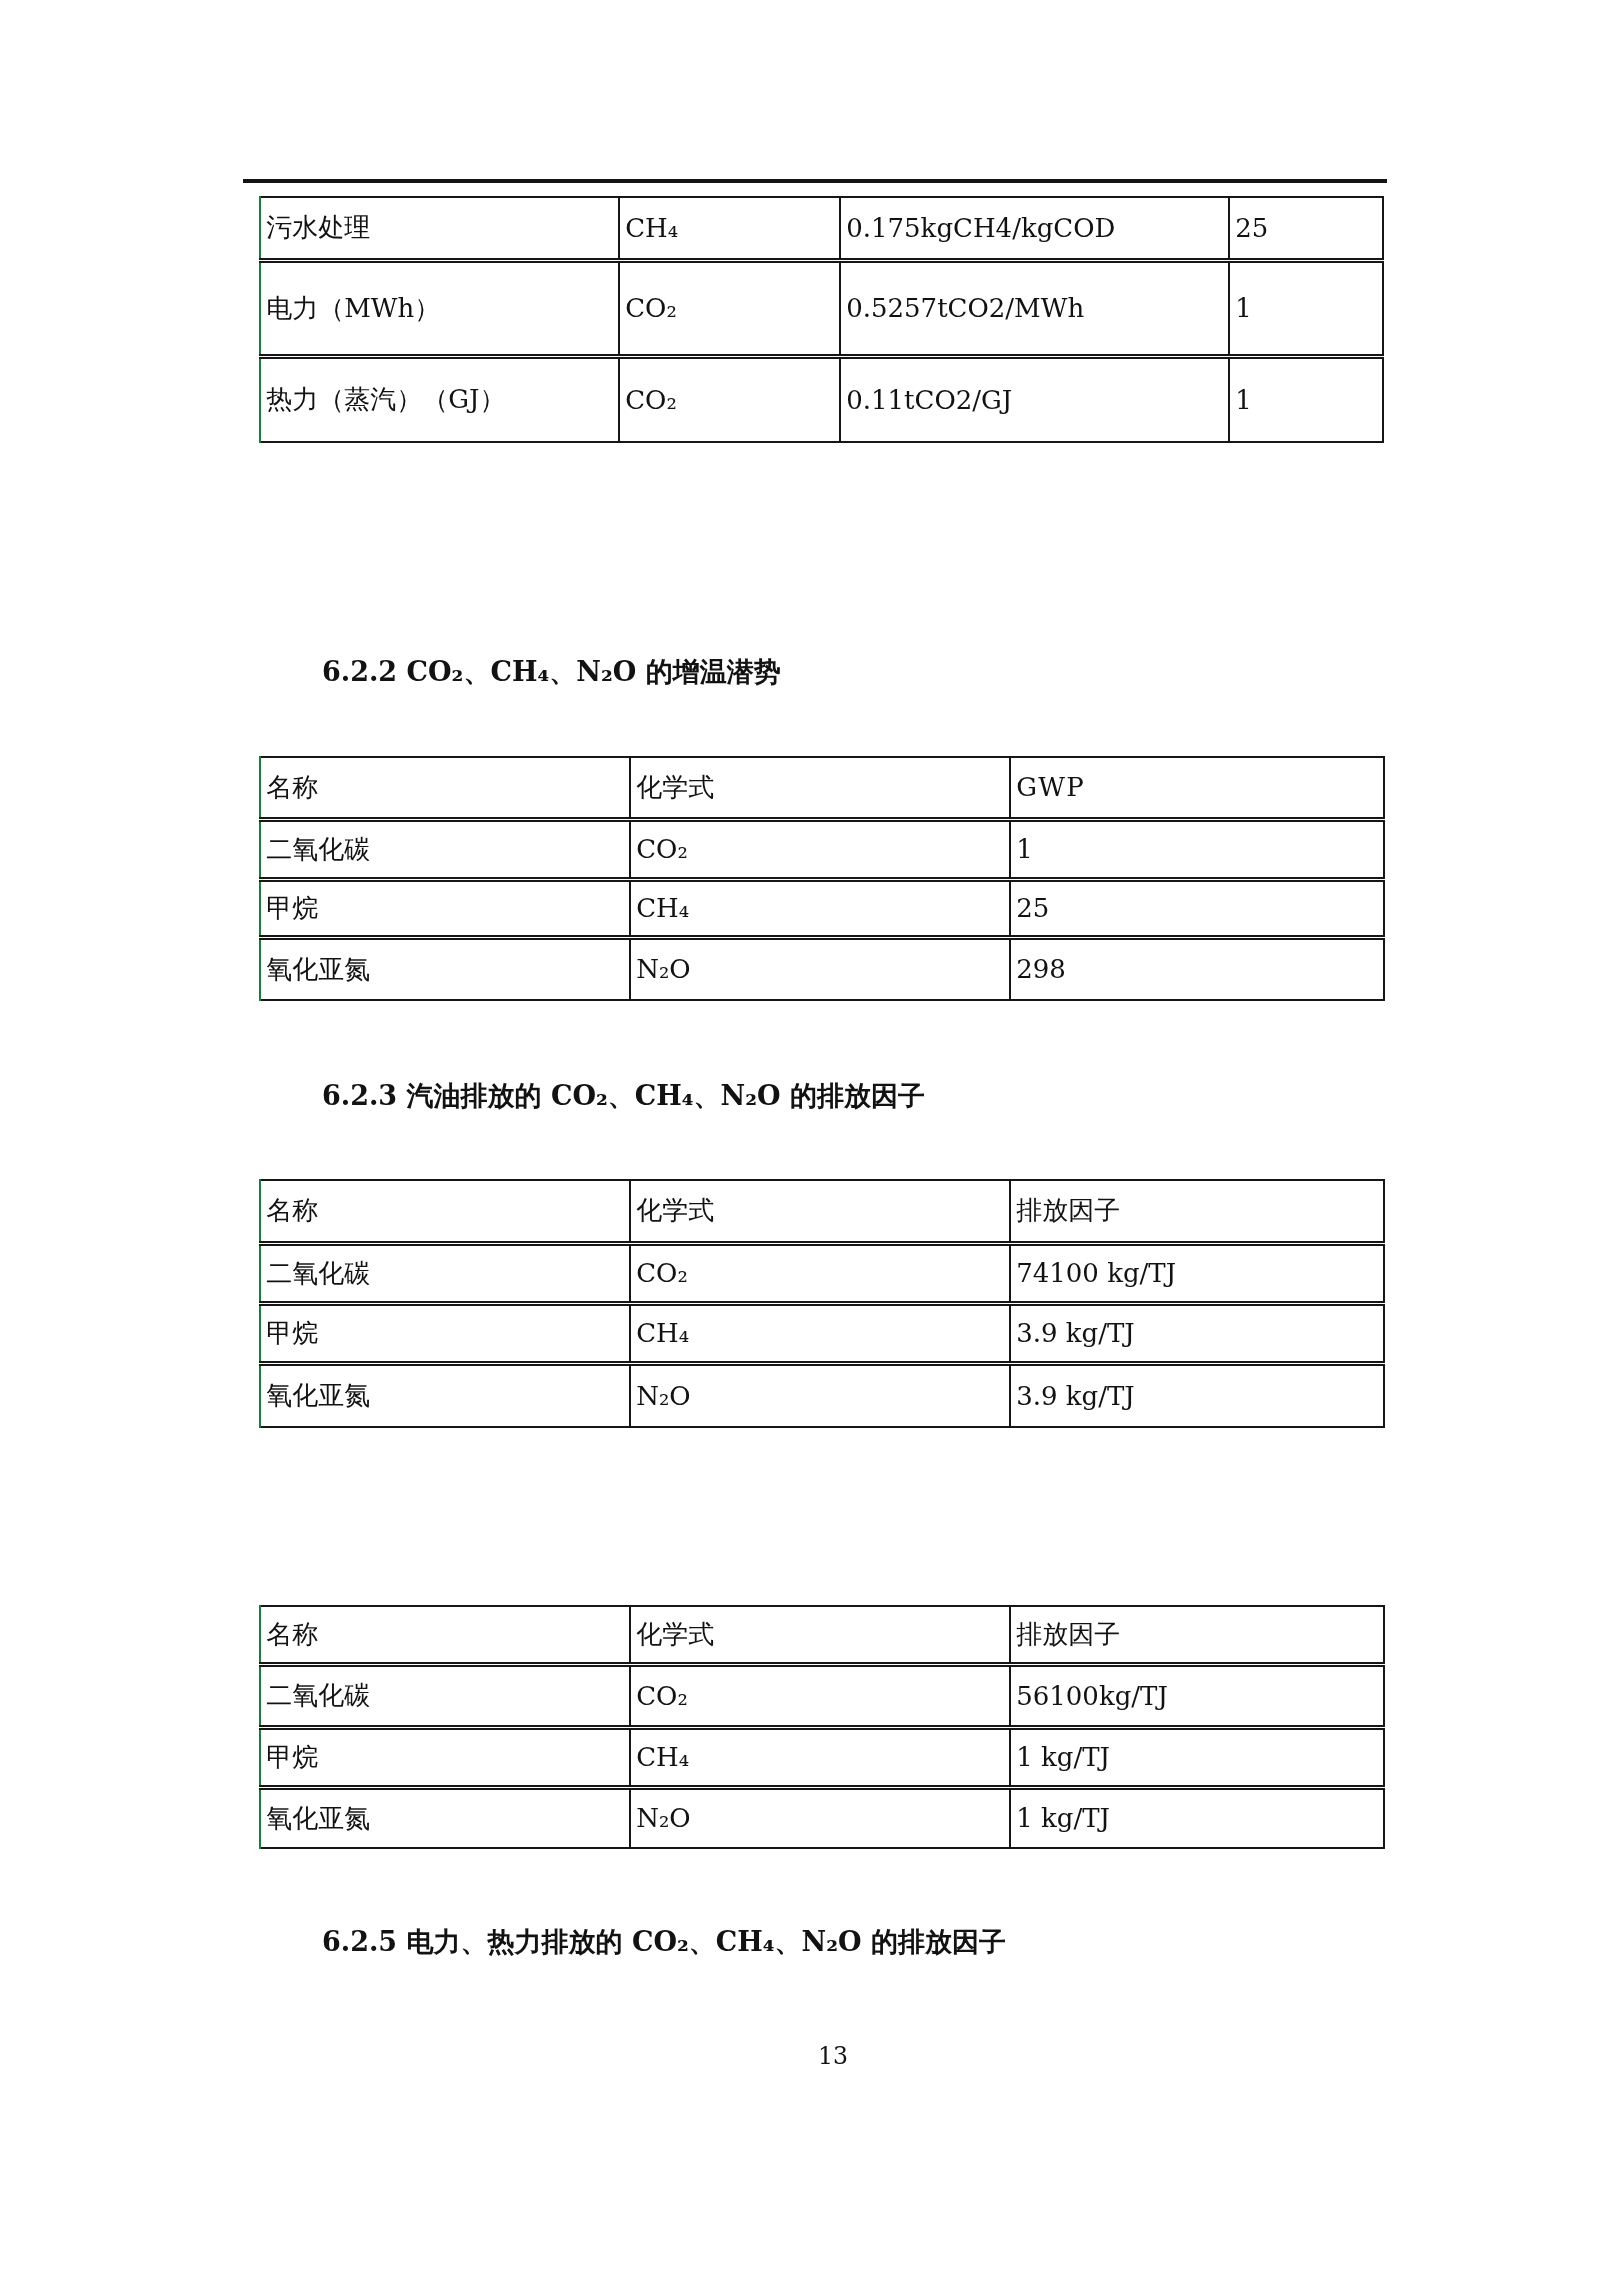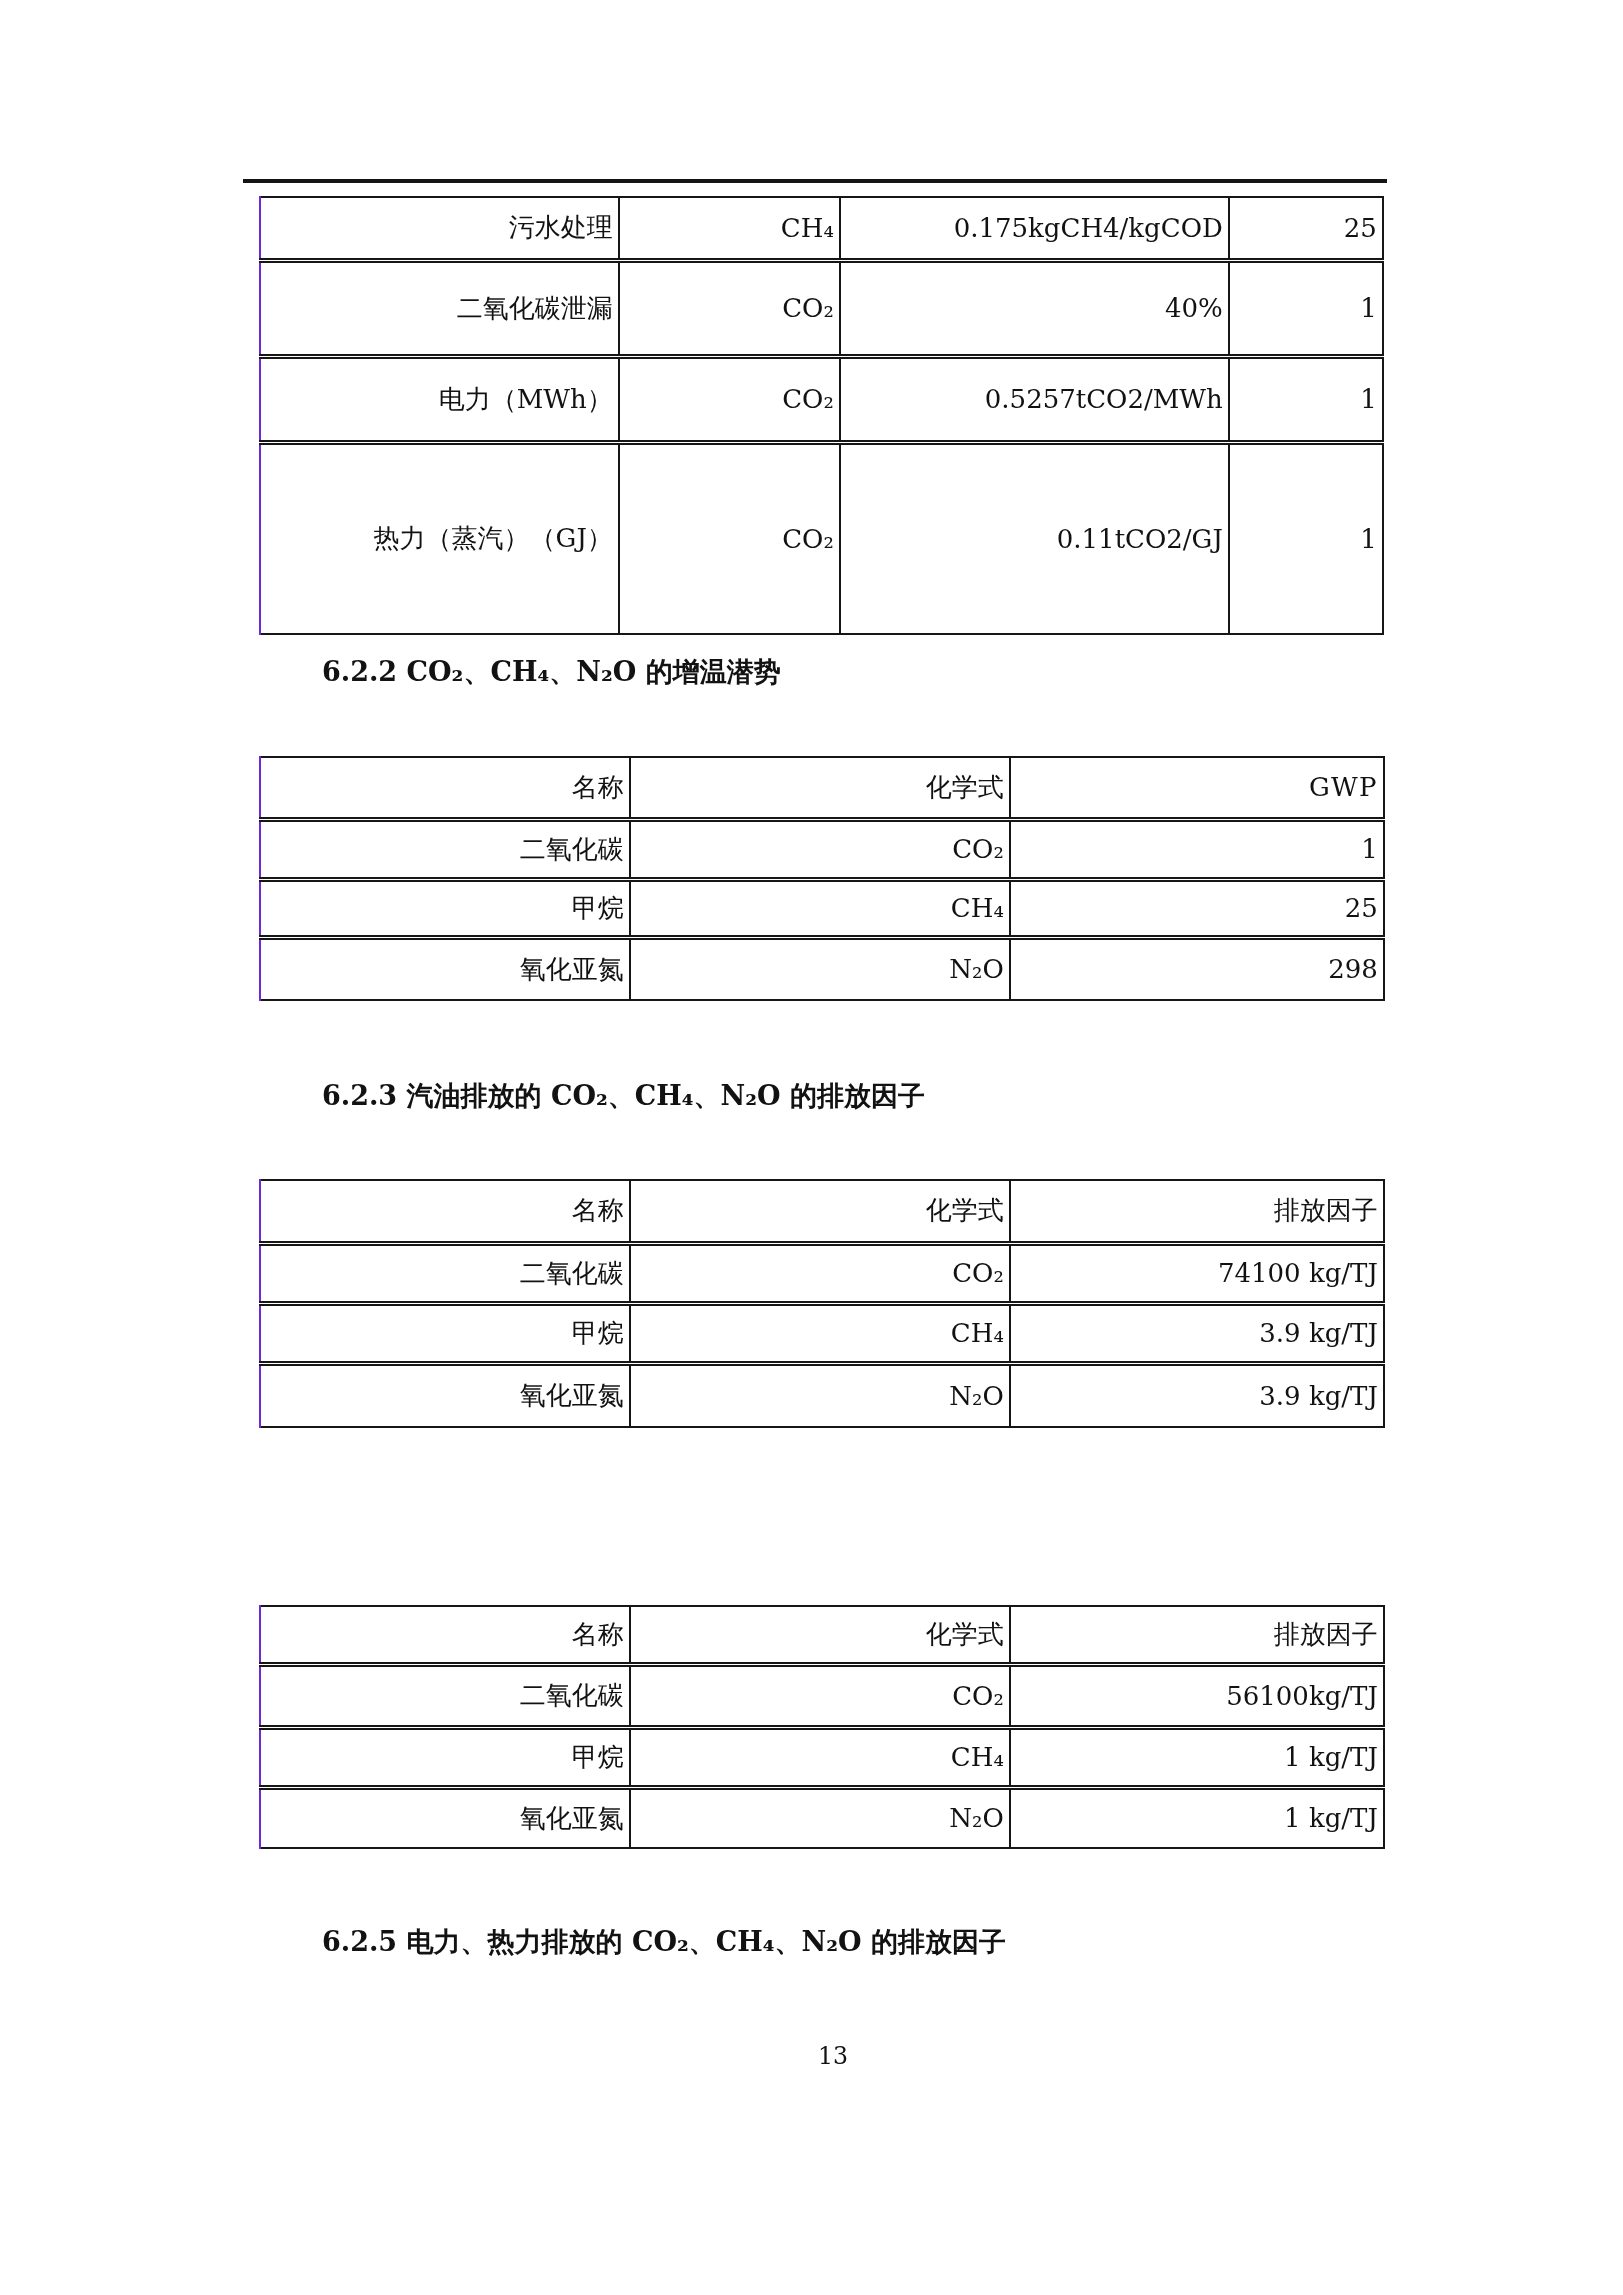--- a/index.html
+++ b/index.html
@@ -22,23 +22,23 @@
   }
   table.t {
     position: absolute;
     left: 259px;
     border-collapse: collapse;
     table-layout: fixed;
     border: 2.6px solid #161616;
     background: #ffffff;
   }
   table.t td {
-    border-left: 2px solid #6d28d9;
+    border-left: 2px solid #15803d;
     border-right: 2px solid #161616;
-    text-align: right;
+    text-align: left;
     vertical-align: middle;
     font-size: 26px;
     padding: 0 5.2px;
     overflow: hidden;
     white-space: nowrap;
   }
   table.t tr:not(:first-child) td {
     border-top: 5.2px double #161616;
   }
   td.bold { font-weight: normal; letter-spacing: 1.3px; }
@@ -112,26 +112,20 @@
         <col class="c4">
       </colgroup>
     <tbody>
       <tr>
         <td>污水处理</td>
         <td>CH₄</td>
         <td>0.175kgCH4/kgCOD</td>
         <td>25</td>
       </tr>
       <tr>
-        <td>二氧化碳泄漏</td>
-        <td>CO₂</td>
-        <td>40%</td>
-        <td>1</td>
-      </tr>
-      <tr>
         <td>电力（MWh）</td>
         <td>CO₂</td>
         <td>0.5257tCO2/MWh</td>
         <td>1</td>
       </tr>
       <tr>
         <td>热力（蒸汽）（GJ）</td>
         <td>CO₂</td>
         <td>0.11tCO2/GJ</td>
         <td>1</td>

